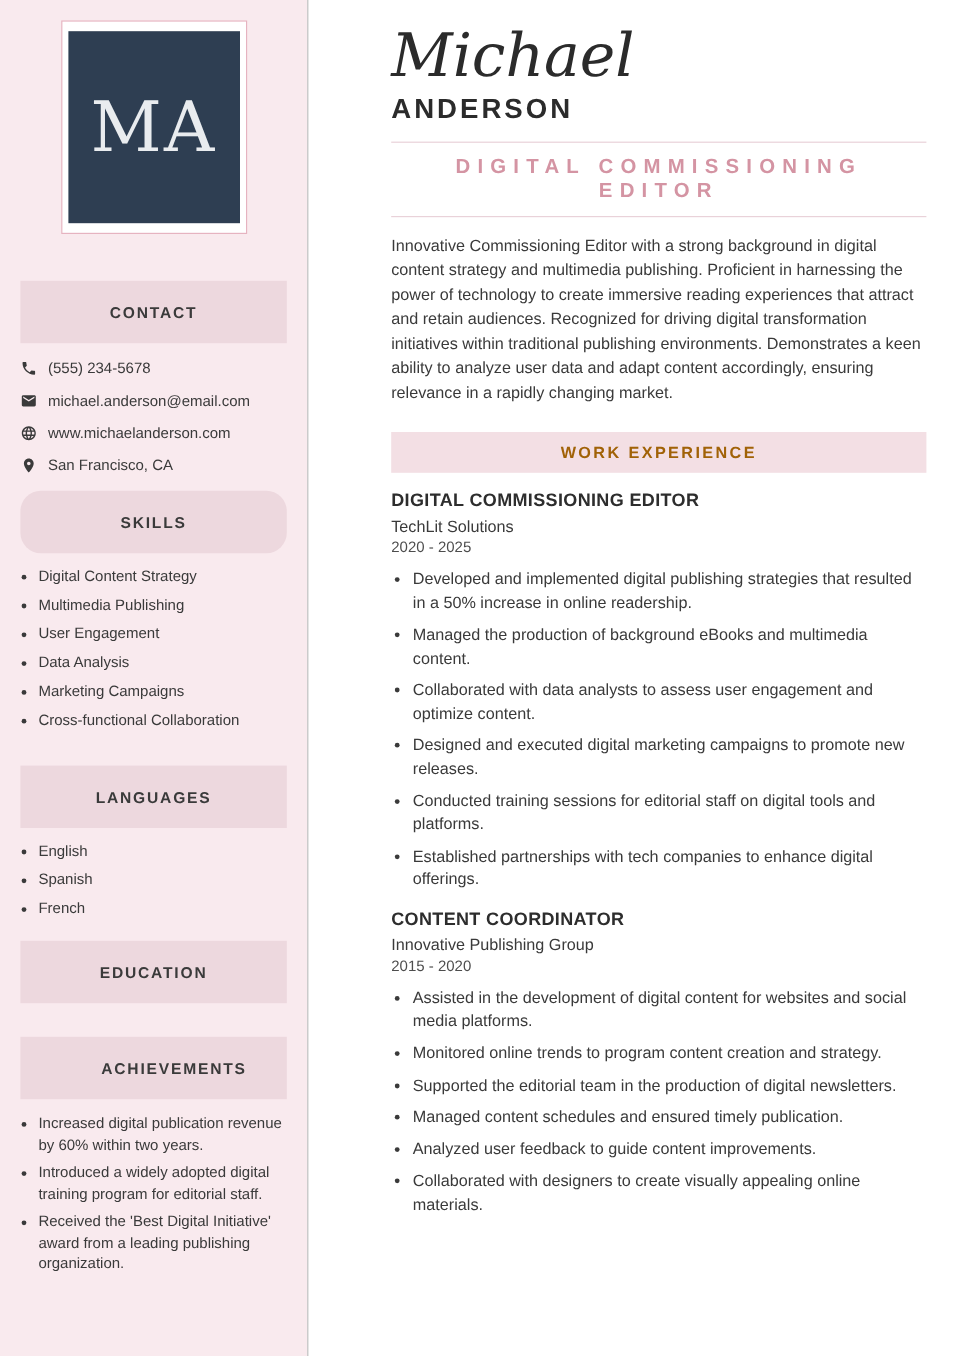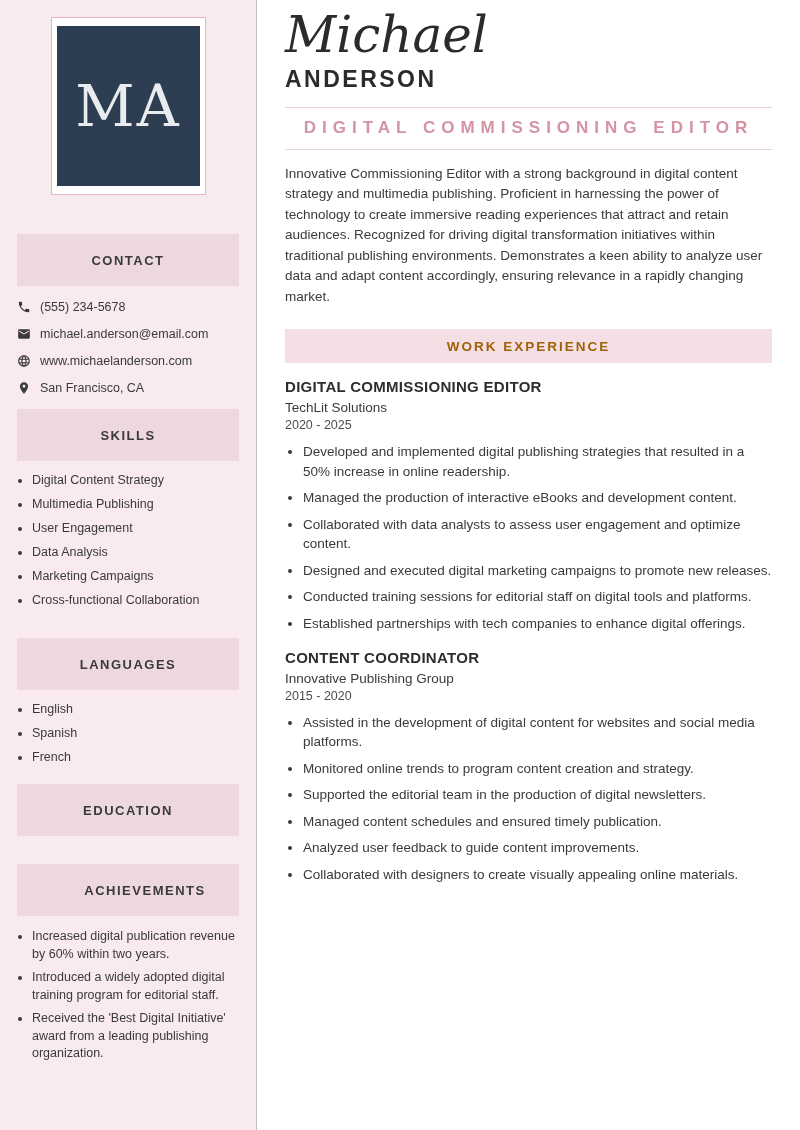--- a/index.html
+++ b/index.html
@@ -40,21 +40,21 @@
 
   .side-section-header {
     background: #edd8de;
     margin: 0 17px;
     height: 52px;
     display: flex; align-items: center; justify-content: center;
     font-weight: bold; font-size: 13px; letter-spacing: 1.5px;
     color: #3a3a3a;
   }
   .mt-contact { margin-top: 39px; }
-  .mt-skills { margin-top: 14px; }
+  .mt-skills { margin-top: 14px; border-radius: 17px; }
   .mt-langs { margin-top: 30px; }
   .mt-edu { margin-top: 19px; }
   .mt-achv { margin-top: 28px; padding-left: 34px; }
 
   .contact-list { list-style: none; padding: 14px 17px 0; }
   .contact-item {
     display: flex; align-items: center; gap: 9px;
     margin-bottom: 13px;
     font-size: 12.5px; color: #3a3a3a;
   }
@@ -68,21 +68,21 @@
   }
   .side-list-multiline li { line-height: 1.4; margin-bottom: 6px; }
 
   .degree {
     padding: 13px 17px 0;
     font-size: 11.5px; font-weight: bold; color: #2f2f2f;
     line-height: 1.5; text-transform: uppercase;
   }
 
   
-  .main { flex: 1; padding: 9px 28px 0 28px; }
+  .main { flex: 1; padding: 20px 28px 0 28px; margin-left: 41px; }
 
   .first-name {
     font-family: "DejaVu Serif", serif;
     font-style: italic;
     font-size: 50px; line-height: 1.05;
     color: #2b2b2b;
   }
   .last-name {
     font-size: 23px; font-weight: bold; letter-spacing: 2.5px;
     color: #2b2b2b; margin-top: 4px;
@@ -211,21 +211,21 @@
     <p class="summary">Innovative Commissioning Editor with a strong background in digital content strategy and multimedia publishing. Proficient in harnessing the power of technology to create immersive reading experiences that attract and retain audiences. Recognized for driving digital transformation initiatives within traditional publishing environments. Demonstrates a keen ability to analyze user data and adapt content accordingly, ensuring relevance in a rapidly changing market.</p>
 
     <div class="main-section-header">WORK EXPERIENCE</div>
 
     <section class="job">
       <div class="job-role">DIGITAL COMMISSIONING EDITOR</div>
       <div class="job-company">TechLit Solutions</div>
       <div class="job-dates">2020 - 2025</div>
       <ul class="job-bullets">
         <li>Developed and implemented digital publishing strategies that resulted in a 50% increase in online readership.</li>
-        <li>Managed the production of interactive eBooks and development content.</li>
+        <li>Managed the production of background eBooks and multimedia content.</li>
         <li>Collaborated with data analysts to assess user engagement and optimize content.</li>
         <li>Designed and executed digital marketing campaigns to promote new releases.</li>
         <li>Conducted training sessions for editorial staff on digital tools and platforms.</li>
         <li>Established partnerships with tech companies to enhance digital offerings.</li>
       </ul>
     </section>
 
     <section class="job">
       <div class="job-role">CONTENT COORDINATOR</div>
       <div class="job-company">Innovative Publishing Group</div>

